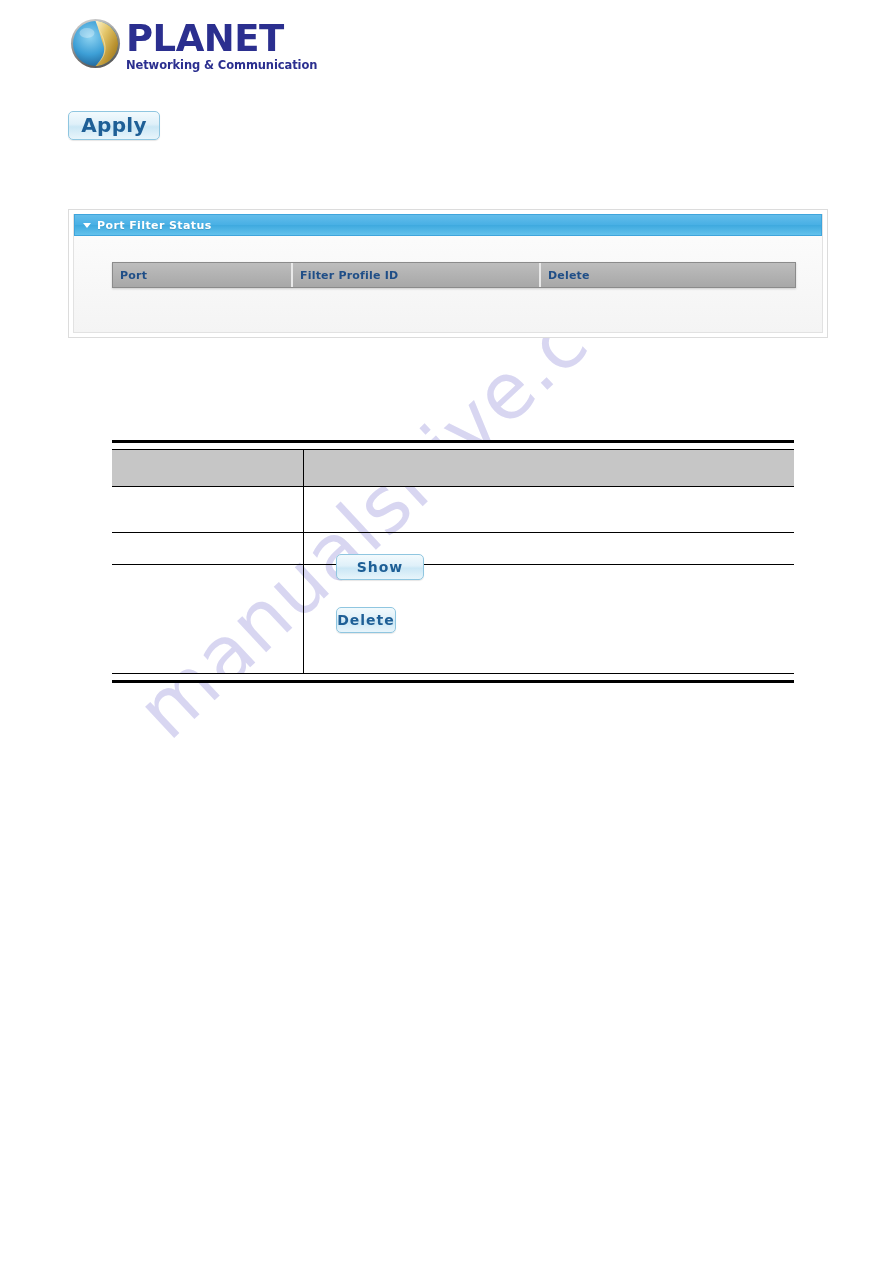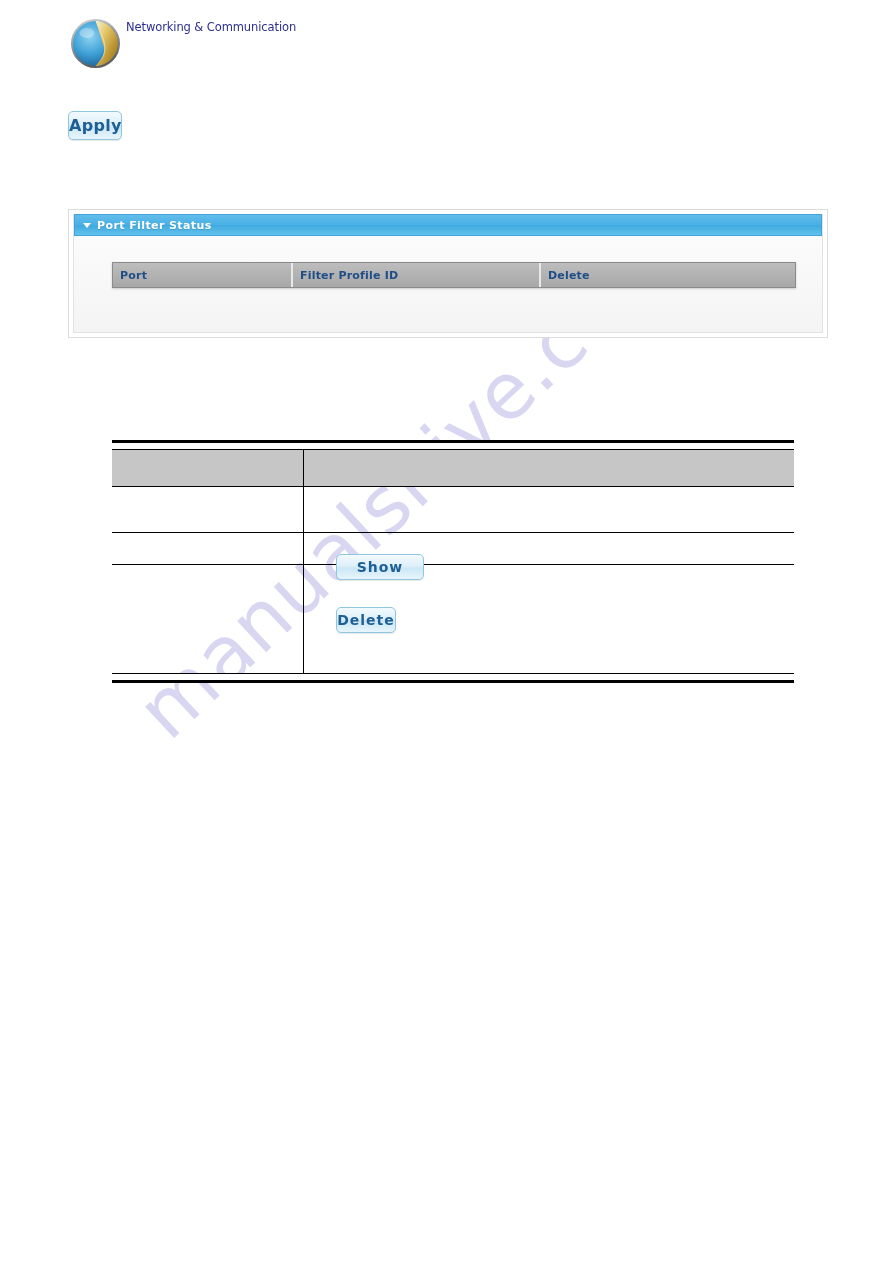--- a/index.html
+++ b/index.html
@@ -64,21 +64,21 @@
     font-size: 37px;
     font-weight: 700;
     color: #2b2f8f;
     letter-spacing: -0.5px;
     line-height: 38px;
     display: block;
   }
   .planet-tag {
     font-family: "DejaVu Sans", sans-serif;
     font-size: 11.5px;
-    font-weight: 400;
+    font-weight: 700;
     color: #2b2f8f;
     display: block;
     line-height: 13px;
     margin-top: 1px;
     letter-spacing: -0.1px;
   }
 
   
   .ui-btn {
     position: absolute;
@@ -91,24 +91,24 @@
     font-weight: 700;
     text-align: center;
     box-shadow: 0 1px 1px rgba(0,0,0,.10);
     z-index: 10;
     cursor: pointer;
     white-space: nowrap;
   }
   #apply-button {
     left: 68px;
     top: 111px;
-    width: 54px;
+    width: 92px;
     height: 29px;
     line-height: 27px;
-    font-size: 16px;
+    font-size: 20px;
     letter-spacing: .3px;
   }
 
   
   #port-filter-panel {
     position: absolute;
     left: 68px;
     top: 209px;
     width: 760px;
     height: 129px;
@@ -283,20 +283,21 @@
         <stop offset="100%" stop-color="#5d5d5d"></stop>
       </linearGradient>
     </defs>
     <circle cx="25.5" cy="25.5" r="24.5" fill="url(#gRim)"></circle>
     <circle cx="25.5" cy="25.5" r="22.5" fill="url(#gBlue)"></circle>
     <path d="M25.5 3 C37 3 48 13 48 25.5 C48 38 37 48 25.5 48 C33 41 36 34 33 26 C30.5 19 29 11 25.5 3 Z" fill="url(#gGold)"></path>
     <path d="M26 7 C31 14 33 21 34 26 C35.5 33 33 40 27 46 C34 41 37 33 35 25 C33.5 18 30 12 26 7 Z" fill="#f7edc4" opacity=".55"></path>
     <ellipse cx="17" cy="15" rx="7.5" ry="5" fill="#ffffff" opacity=".30"></ellipse>
   </svg>
   <div id="logo-wordmark">
+    <span class="planet-word">PLANET</span>
     <span class="planet-tag">Networking &amp; Communication</span>
   </div>
 </div>
 
 <div class="ui-btn" id="apply-button">Apply</div>
 
 <div id="port-filter-panel">
   <div id="port-filter-panel-inner">
 
     <div id="panel-header">

